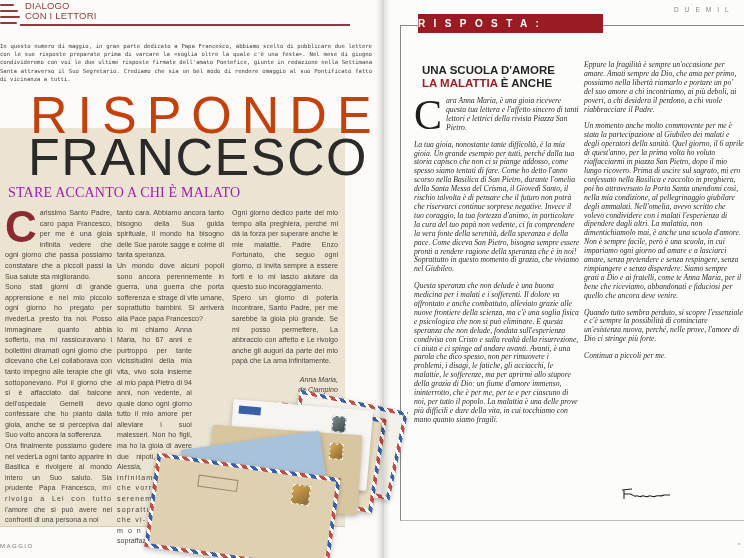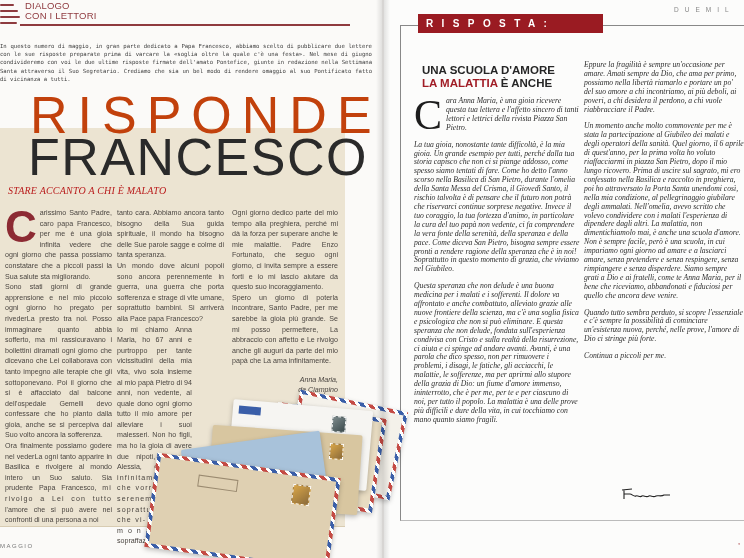--- a/index.html
+++ b/index.html
@@ -16,21 +16,21 @@
     .section-title { position: absolute; left: 25px; top: 1px; font-family: "Liberation Sans", sans-serif; font-size: 9.5px; line-height: 10px; color: #8f3a3f; letter-spacing: 0.2px; }
     .section-rule { position: absolute; left: 20px; top: 24px; width: 330px; height: 1.5px; background: #8f3a3f; }
 
     .intro { position: absolute; left: 0; top: 42px; width: 372px; font-family: "DejaVu Sans Mono", monospace; font-size: 5.6px; line-height: 8.2px; color: #3c3c3c; text-align: justify; }
 
     .beige-block { position: absolute; left: 0; top: 128px; width: 345px; height: 398px; background: #ece4d2; }
     .beige-rule { position: absolute; left: 0; top: 526px; width: 345px; height: 1px; background: #d8ccb2; }
 
     .title-1 { position: absolute; left: 30px; top: 90px; font-family: "Liberation Sans", sans-serif; font-size: 52px; line-height: 50px; letter-spacing: 10px; color: #c2410c; font-weight: 300; }
     .title-2 { position: absolute; left: 28px; top: 132px; font-family: "Liberation Sans", sans-serif; font-size: 52px; line-height: 50px; letter-spacing: 1.5px; color: #2a2a2a; }
-    .subtitle { position: absolute; left: 8px; top: 185px; font-family: "Liberation Serif", serif; font-style: italic; font-size: 10px; color: #b91c1c; letter-spacing: 0.2px; }
+    .subtitle { position: absolute; left: 8px; top: 185px; font-family: "Liberation Serif", serif; font-size: 14px; color: #a21caf; letter-spacing: 0.2px; }
 
     .col { position: absolute; font-family: "Liberation Sans", sans-serif; font-size: 7.1px; line-height: 10.6px; color: #4a4540; }
     .col-1 { left: 5px; top: 208px; width: 107px; }
     .col-2 { left: 117px; top: 208px; width: 107px; }
     .col-3 { left: 232px; top: 208px; width: 106px; }
     .col p { margin: 0; text-align: justify; }
     .dropcap { float: left; font-family: "Liberation Sans", sans-serif; font-weight: bold; font-size: 44px; line-height: 36px; color: #8c2a33; margin: 1px 3px 0 0; }
     .spaced { letter-spacing: 1.1px; }
     .wide { letter-spacing: 5px; }
     .signature-left { text-align: right; font-style: italic; margin-top: 8px; line-height: 10px; }
@@ -39,21 +39,21 @@
 
     
     .envelopes { position: absolute; left: 130px; top: 410px; width: 300px; height: 148px; z-index: 4; pointer-events: none; }
     .env { position: absolute; border-radius: 2px; box-shadow: 0 2px 5px rgba(0,0,0,0.25); }
     .airmail { border: 4px solid transparent; border-image: repeating-linear-gradient(45deg, #c44a44 0 4px, #fff 4px 7px, #3a5ea8 7px 11px, #fff 11px 14px) 4; }
     .stamp { position: absolute; width: 14px; height: 16px; background: linear-gradient(135deg, #d9a648, #8a6a3a); border: 1px dashed #fff; }
 
     
     .right-top { position: absolute; left: 290px; top: 6px; font-family: "Liberation Sans", sans-serif; font-size: 6.5px; letter-spacing: 6px; color: #888; }
     .frame { position: absolute; left: 16px; top: 25px; width: 360px; height: 496px; border-left: 1.2px solid #888; border-top: 1.2px solid #888; border-bottom: 1.2px solid #bbb; }
-    .risposta-bar { position: absolute; left: 34px; top: 14px; width: 185px; height: 19px; background: #9a1b22; color: #fff; font-family: "Liberation Sans", sans-serif; font-weight: bold; font-size: 10px; line-height: 19px; letter-spacing: 8.4px; padding-left: 8px; }
+    .risposta-bar { position: absolute; left: 34px; top: 14px; width: 185px; height: 19px; background: #9a1b22; color: #fff; font-family: "Liberation Sans", sans-serif; font-weight: bold; font-size: 10px; line-height: 19px; letter-spacing: 8.4px; padding-left: 0; }
     .resp-title { position: absolute; left: 38px; top: 64px; font-family: "Liberation Sans", sans-serif; font-weight: bold; font-size: 11.5px; line-height: 12.5px; color: #262626; }
     .resp-title .accent { color: #a11d26; }
 
     .rcol { position: absolute; font-family: "Liberation Serif", serif; font-style: italic; font-size: 7.7px; line-height: 8.9px; color: #2d2d2d; }
     .rcol-1 { left: 30px; top: 97px; width: 166px; }
     .rcol-2 { left: 200px; top: 61px; width: 160px; }
     .rcol p { margin: 0 0 8px 0; }
     .serif-cap { float: left; font-family: "Liberation Serif", serif; font-style: normal; font-size: 42px; line-height: 32px; margin: 2px 4px 0 0; color: #1d1d1d; }
 
     .signature { position: absolute; left: 236px; top: 487px; width: 54px; height: 14px; }

